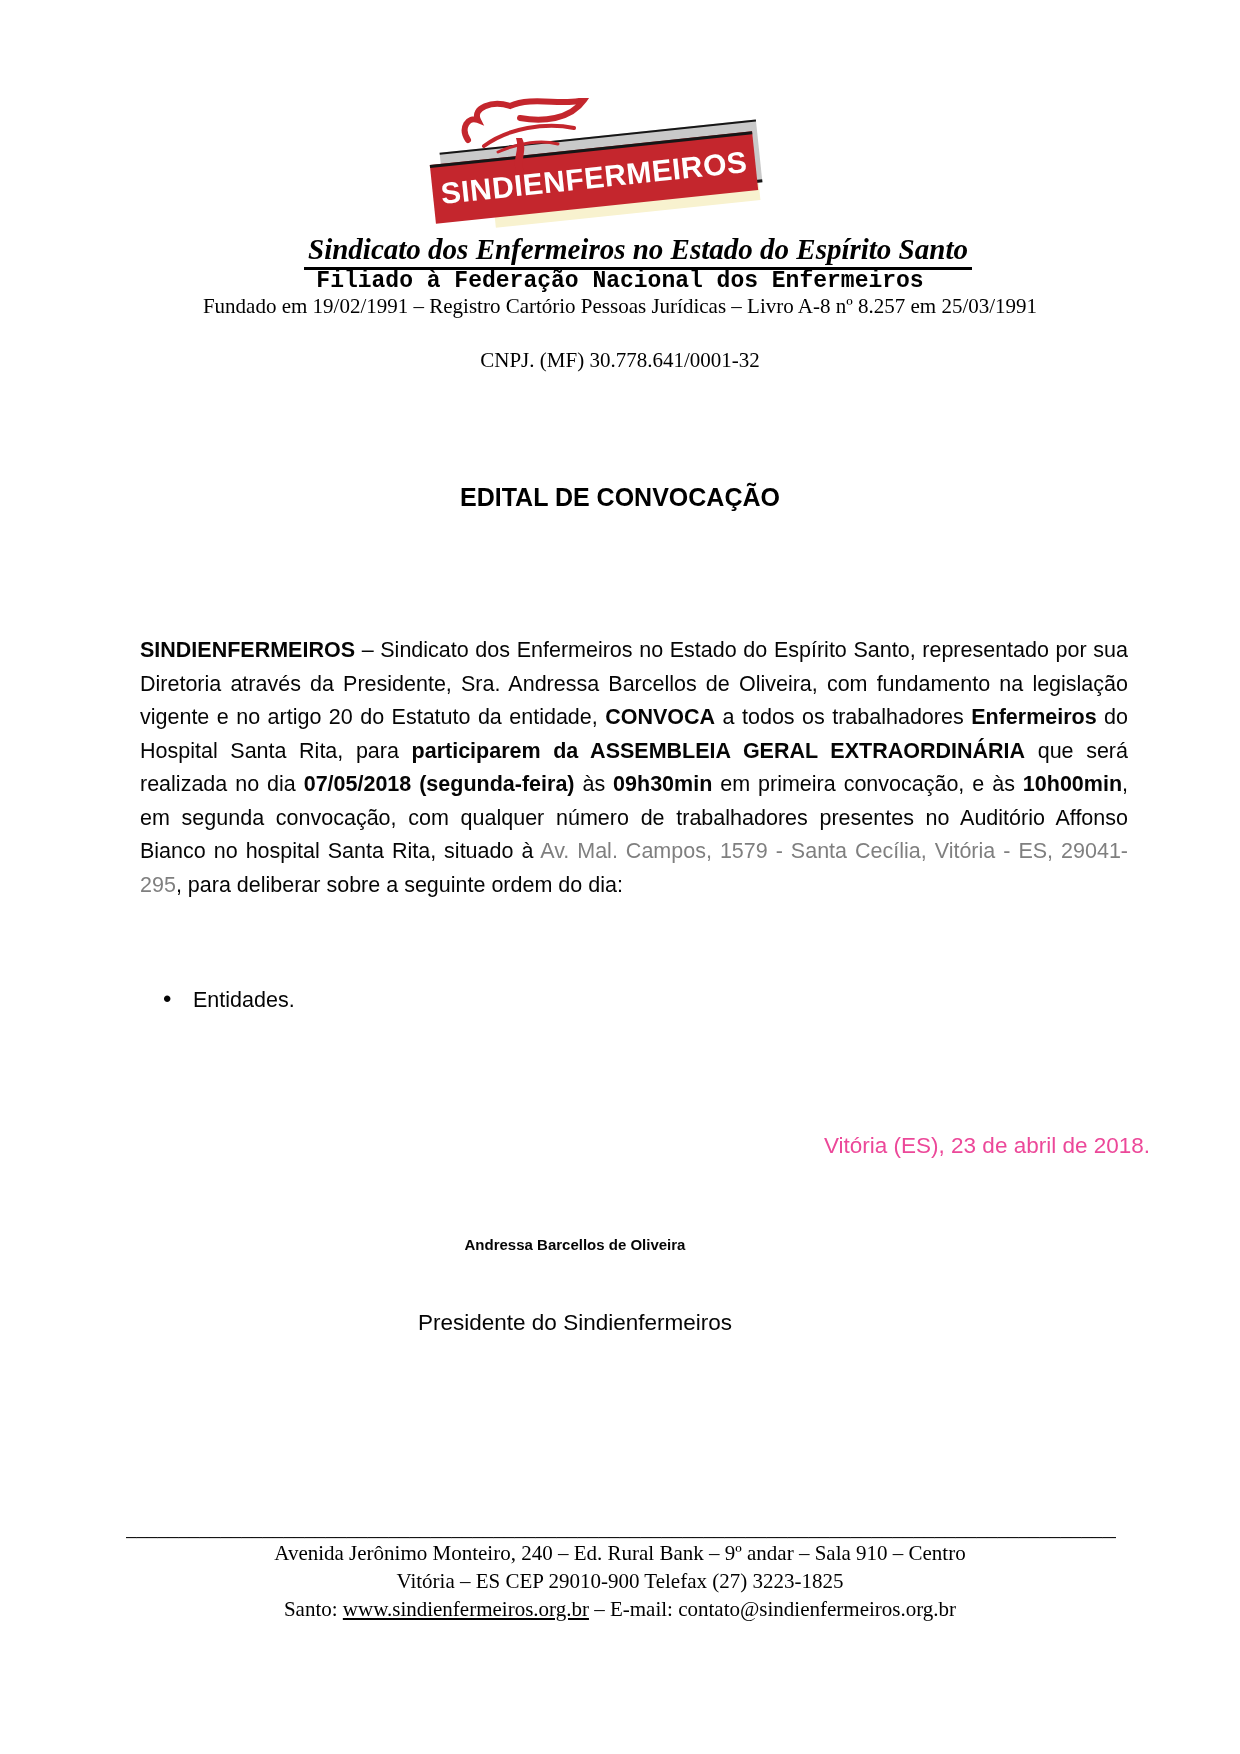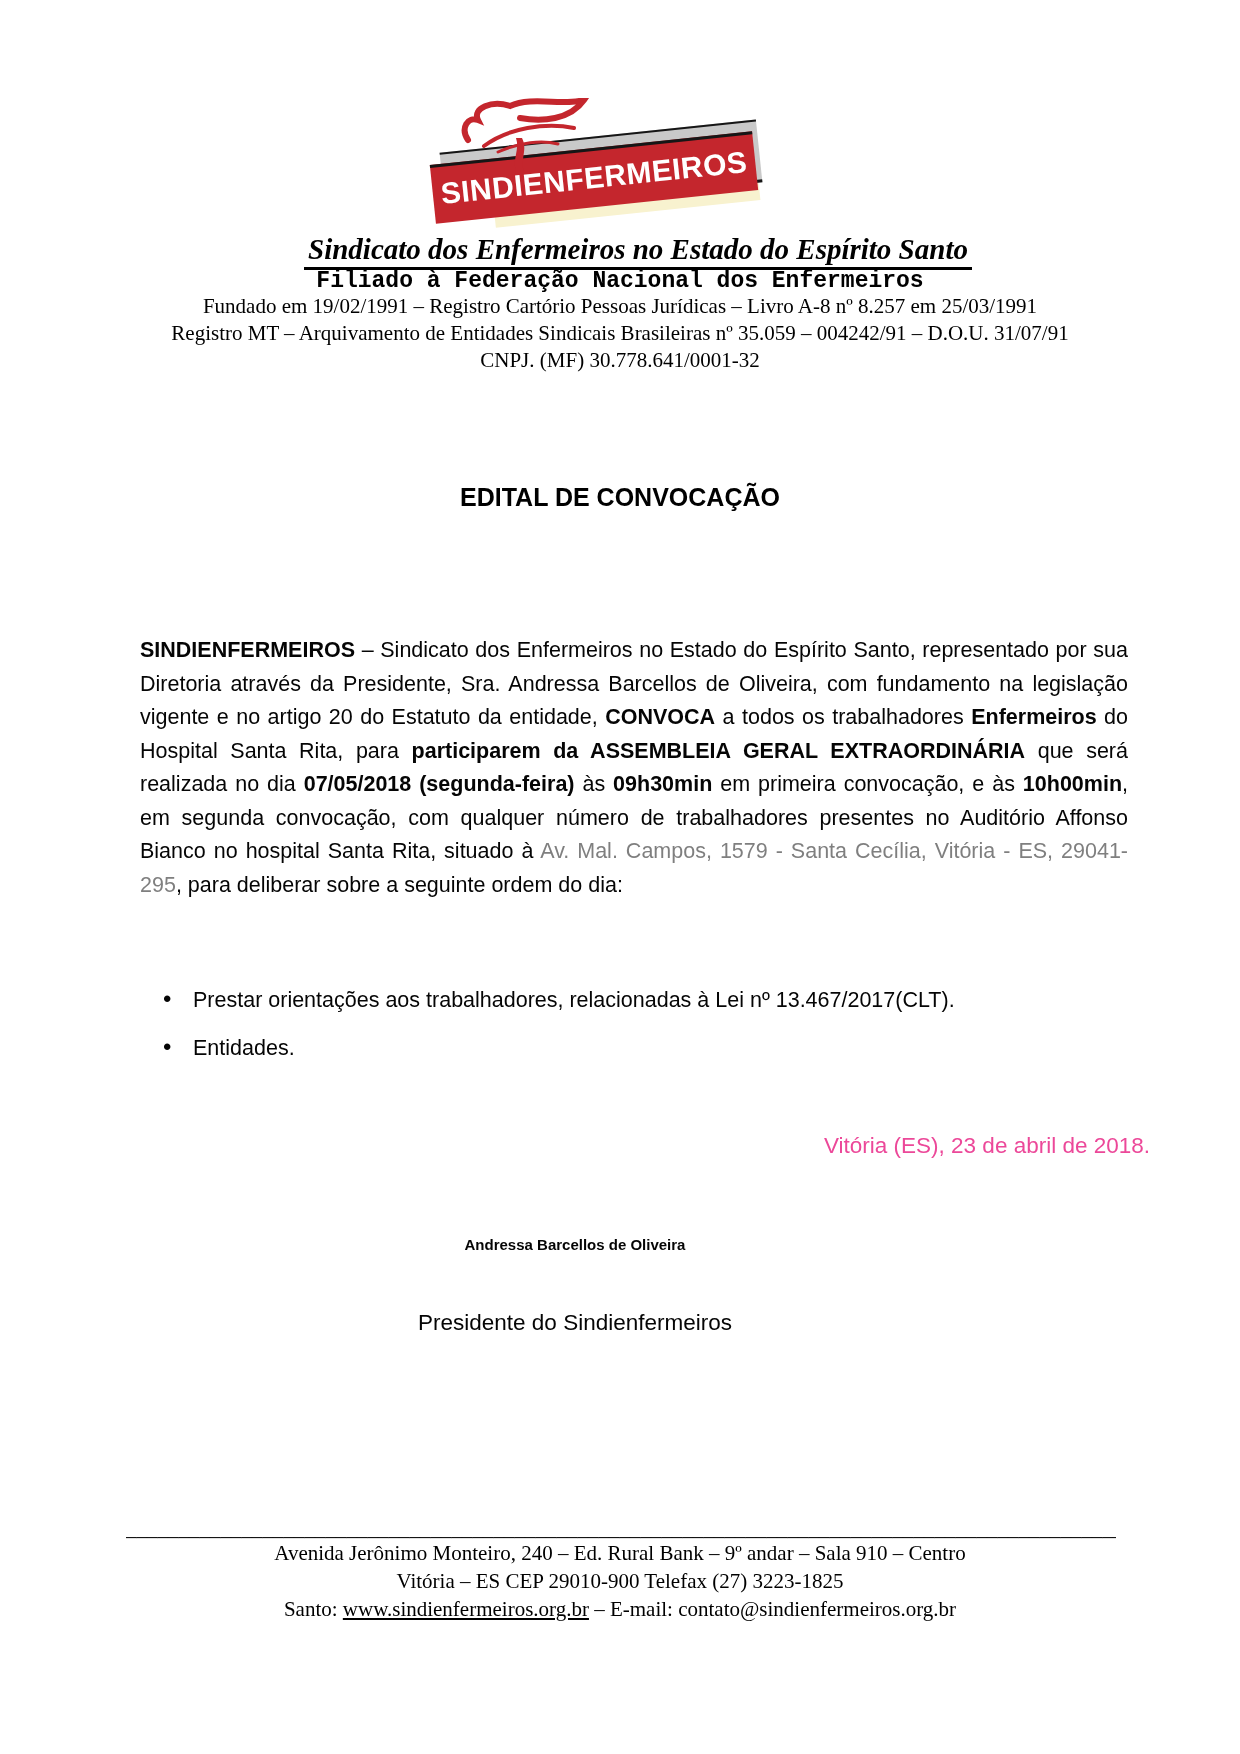--- a/index.html
+++ b/index.html
@@ -95,29 +95,27 @@
       <path d="M10 42 C2 30 10 18 20 22 C14 10 34 2 52 8 C74 -2 104 8 126 2 C112 22 84 24 62 20" fill="none" stroke="#c4262d" stroke-width="6" stroke-linecap="round"></path>
       <path d="M26 48 C50 30 88 24 116 30" fill="none" stroke="#c4262d" stroke-width="4" stroke-linecap="round"></path>
       <path d="M40 54 C62 44 84 42 100 46" fill="none" stroke="#c4262d" stroke-width="3" stroke-linecap="round"></path>
       <path d="M58 40 C62 52 54 60 58 74 L66 74 C62 60 70 52 64 40 Z" fill="#c4262d"></path>
     </svg>
   </div>
 
   <div class="center-line org-name"><span>Sindicato dos Enfermeiros no Estado do Espírito Santo</span></div>
   <div class="center-line affiliation">Filiado à Federação Nacional dos Enfermeiros</div>
   <div class="center-line reg1">Fundado em 19/02/1991 – Registro Cartório Pessoas Jurídicas – Livro A-8 nº 8.257 em 25/03/1991</div>
-  <div class="center-line reg2">Registro MT – Arquivamento de Entidades Sindicais Brasileiras nº 35.059 – 004242/91 – D.O.U. 31/07/91</div>
   <div class="center-line cnpj">CNPJ. (MF) 30.778.641/0001-32</div>
 
   <div class="center-line title1">EDITAL DE CONVOCAÇÃO</div>
 
   <div class="paragraph"><span class="b">SINDIENFERMEIROS</span><span> – Sindicato dos Enfermeiros no Estado do Espírito Santo, representado por sua Diretoria através da Presidente, Sra. Andressa Barcellos de Oliveira, com fundamento na legislação vigente e no artigo 20 do Estatuto da entidade, </span><span class="b">CONVOCA</span><span> a todos os trabalhadores </span><span class="b">Enfermeiros</span><span> do Hospital Santa Rita, para </span><span class="b">participarem da ASSEMBLEIA GERAL EXTRAORDINÁRIA</span><span> que será realizada no dia </span><span class="b">07/05/2018 (segunda-feira)</span><span> às </span><span class="b">09h30min</span><span> em primeira convocação, e às </span><span class="b">10h00min</span><span>, em segunda convocação, com qualquer número de trabalhadores presentes no Auditório Affonso Bianco no hospital Santa Rita, situado à </span><span class="gray">Av. Mal. Campos, 1579 - Santa Cecília, Vitória - ES, 29041-295</span><span>, para deliberar sobre a seguinte ordem do dia:</span></div>
 
   <ul class="order-list">
-    <li>Prestar orientações aos trabalhadores, relacionadas à Lei nº 13.467/2017(CLT).</li>
     <li>Entidades.</li>
   </ul>
 
   <div class="date-line">Vitória (ES), 23 de abril de 2018.</div>
 
   <div class="sig-name">Andressa Barcellos de Oliveira</div>
   <div class="sig-title">Presidente do Sindienfermeiros</div>
 
   <div class="separator">________________________________________________________________________________________________________________________</div>
   <div class="center-line footer1">Avenida Jerônimo Monteiro, 240 – Ed. Rural Bank – 9º andar – Sala 910 – Centro</div>

